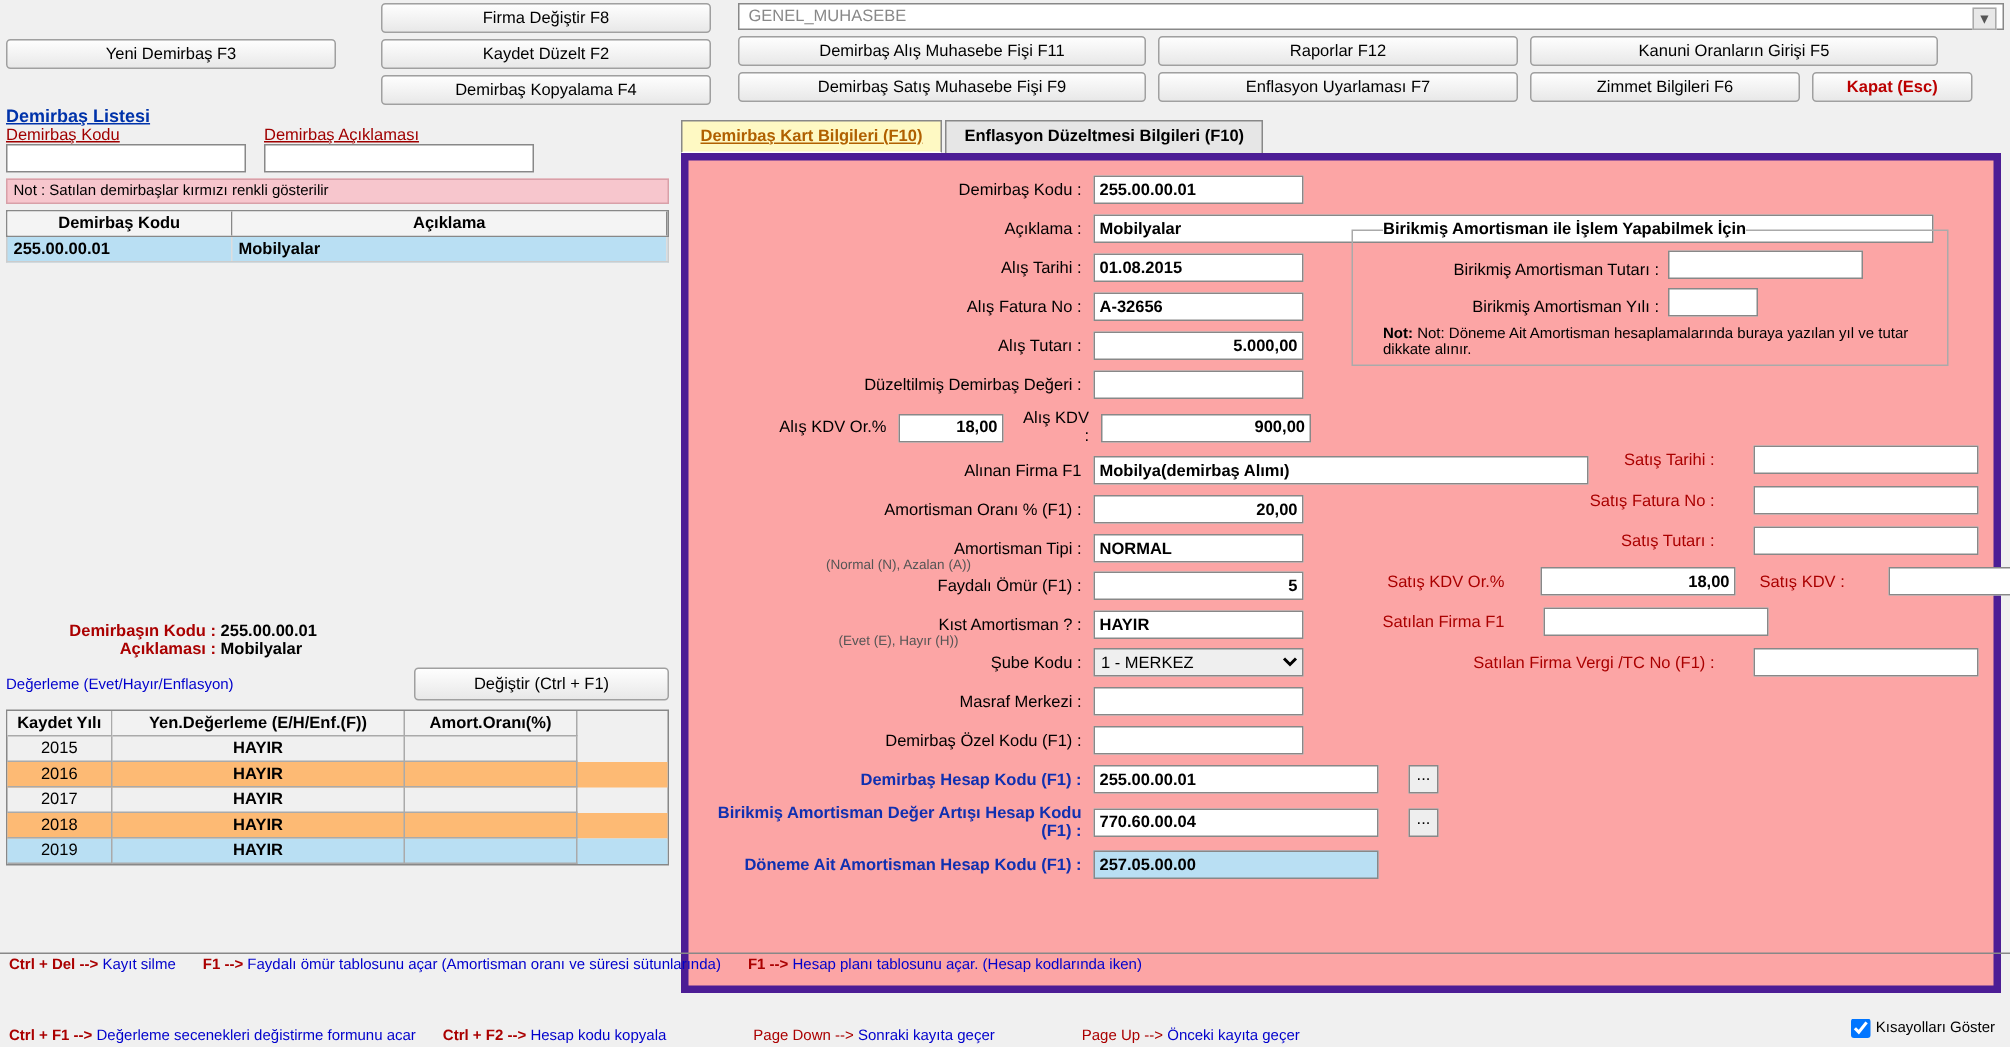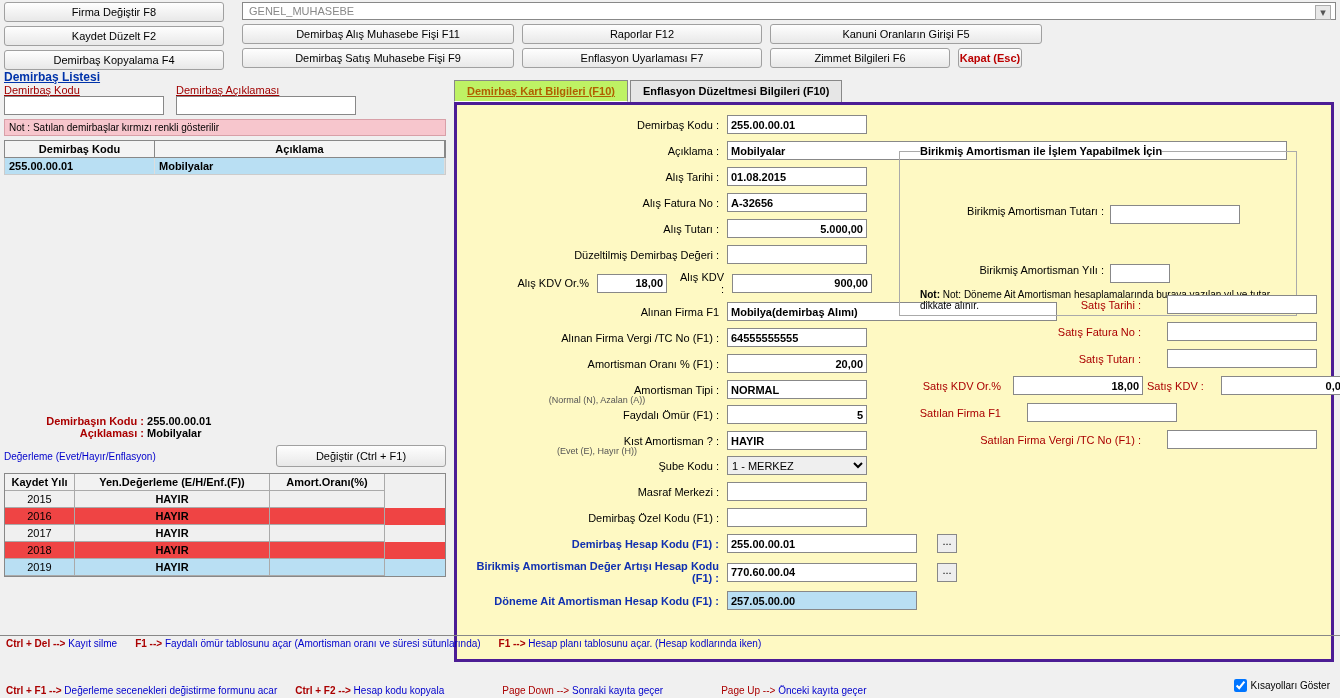--- a/index.html
+++ b/index.html
@@ -42,77 +42,80 @@
 
 .deg-row { display:flex; align-items:center; margin-top:6px;}
 .deg-row .link { color:#00c; font-size:10px; flex:1;}
 .deg-row .btn { width:170px; height:22px;}
 
 .deg-table { border:1px solid #888; margin-top:6px;}
 .deg-table .row { display:flex; }
 .deg-table .hcell, .deg-table .cell { border-right:1px solid #aaa; border-bottom:1px solid #aaa; text-align:center; padding:2px 0;}
 .deg-table .hcell { font-weight:bold; background:#f2f2f2;}
 .deg-table .c1{width:70px;} .deg-table .c2{width:195px;} .deg-table .c3{width:115px;}
-.deg-table .r-even{background:#ef4444;} .deg-table .r-sel{background:#b9dff3;}
+.deg-table .r-even{background:#fdba74;} .deg-table .r-sel{background:#b9dff3;}
 
 
 .right-panel { position:absolute; left:454px; top:80px; width:880px; }
 .tabs { display:flex; }
 .tab { border:1px solid #888; border-bottom:none; padding:4px 12px; background:#e6e6e6; font-weight:bold; cursor:pointer;}
-.tab.active { background:#bef264; color:#b06000; border-bottom:1px solid #fff;}
+.tab.active { background:#fef9c3; color:#b06000; border-bottom:1px solid #fff;}
 .tab + .tab { margin-left:2px;}
-.card-body { border:3px solid #4c1d95; background:#fef9c3; padding:10px 10px 10px 10px; min-height:560px; position:relative;}
+.card-body { border:5px solid #4c1d95; background:#fca5a5; padding:10px 10px 10px 10px; min-height:560px; position:relative;}
 .form-row { display:flex; align-items:center; margin-bottom:7px;}
 .form-row .flbl { text-align:right; padding-right:8px;}
 .w260 { width:260px;}
 .w140 { width:140px;}
 .w70  { width:70px;}
 .small-sub { font-size:9px; color:#555; text-align:center; margin-top:-4px;}
 .blue-lbl { color:#1030b0; font-weight:bold;}
 .side-box { position:absolute; left:442px; top:40px; width:398px; border:1px solid #aaa; padding:8px 10px 4px 20px;}
 .side-box legend{font-weight:bold; font-size:11px;}
-.side-row{display:flex;align-items:flex-start;margin-bottom:6px;margin-top:40px;}
+.side-row{display:flex;align-items:flex-end;margin-bottom:6px;}
 .side-lbl{width:190px; text-align:right; padding-right:6px;}
 .side-note{font-size:10px; margin-top:6px;}
 .sale-block { position:absolute; left:442px; top:190px; width:398px;}
 .sale-row { display:flex; align-items:center; margin-bottom:8px;gap:18px;}
 .sale-lbl { color:#a00; text-align:right; padding-right:8px; flex:0 0 250px;}
 .sale-row input[type=text]{flex:0 0 130px;}
 .dotbtn { width:20px; height:19px; border:1px solid #888; background:#eee; text-align:center; cursor:pointer;}
 
 
 .footer { position:absolute; left:0; bottom:0; width:100%; border-top:1px solid #888; padding:2px 6px; font-size:10px; display:flex; gap:18px; flex-wrap:wrap;}
 .footer .key{color:#a00; font-weight:bold;}
 .footer .txt{color:#00c;}
 .footer .pg{color:#a00; font-weight:normal;margin-left:40px;}
 .chk-box{position:absolute; right:10px; bottom:6px; display:flex; align-items:center; gap:4px;}
 </style>
 </head>
 <body>
 
 <div class="top-row">
+  <div class="left-col" style="padding-top:24px;">
+    <button class="btn big-btn">Yeni Demirbaş F3</button>
+  </div>
   <div class="mid-col">
     <button class="btn big-btn">Firma Değiştir F8</button>
     <button class="btn big-btn">Kaydet Düzelt F2</button>
     <button class="btn big-btn">Demirbaş Kopyalama F4</button>
   </div>
   <div class="right-col">
     <div class="row-btns">
       <div class="context-select">GENEL_MUHASEBE</div>
     </div>
     <div class="row-btns">
       <button class="btn" style="width:272px;">Demirbaş Alış Muhasebe Fişi F11</button>
       <button class="btn" style="width:240px;">Raporlar F12</button>
       <button class="btn" style="width:272px;">Kanuni Oranların Girişi F5</button>
     </div>
     <div class="row-btns">
       <button class="btn" style="width:272px;">Demirbaş Satış Muhasebe Fişi F9</button>
       <button class="btn" style="width:240px;">Enflasyon Uyarlaması F7</button>
       <button class="btn" style="width:180px;">Zimmet Bilgileri F6</button>
-      <button class="btn btn-red" style="width:64px;">Kapat (Esc)</button>
+      <button class="btn btn-red" style="width:107px;">Kapat (Esc)</button>
     </div>
   </div>
 </div>
 
 <div class="left-panel">
   <div class="left-title"><u>Demirbaş Listesi</u></div>
   <div class="filter-row">
     <div class="filter-col">
       <span class="left-label"><span style="text-decoration:underline">Demirbaş Kodu</span></span>
       <input type="text" style="width: 160px;">
@@ -213,24 +216,20 @@
       <div class="flbl" style="width:130px">Alış KDV Or.%</div>
       <input type="text" class="w70" style="text-align: right; font-weight: bold;" value="18,00">
       <div class="flbl" style="width:65px;padding-left:8px">Alış KDV :</div>
       <input type="text" class="w140" style="text-align: right; font-weight: bold;" value="900,00">
     </div>
     <div class="form-row">
         <div class="flbl w260">Alınan Firma F1</div>
         <input type="text" style="width: 330px; font-weight: bold;" value="Mobilya(demirbaş Alımı)">
       </div>
     <div class="form-row">
-        <div class="flbl w260">Alınan Firma Vergi /TC No (F1) :</div>
-        <input type="text" class="w140" style="font-weight: bold;" value="64555555555">
-      </div>
-    <div class="form-row">
         <div class="flbl w260">Amortisman Oranı % (F1) :</div>
         <input type="text" class="w140" style="text-align: right; font-weight: bold;" value="20,00">
       </div>
     <div class="form-row" style="margin-bottom:0">
         <div class="flbl w260">Amortisman Tipi :</div>
         <input type="text" class="w140" style="font-weight: bold;" value="NORMAL">
       </div>
     <div class="small-sub" style="width:260px">(Normal (N), Azalan (A))</div>
     <div class="form-row">
         <div class="flbl w260">Faydalı Ömür (F1) :</div>
@@ -290,21 +289,21 @@
           <input type="text" style="">
         </div>
       <div class="sale-row">
           <div class="sale-lbl">Satış Fatura No :</div>
           <input type="text" style="">
         </div>
       <div class="sale-row">
           <div class="sale-lbl">Satış Tutarı :</div>
           <input type="text" style="">
         </div>
-      <div class="sale-row" style="gap:4px;">
+      <div class="sale-row" style="gap:16px;">
         <div class="sale-lbl" style="flex:0 0 110px">Satış KDV Or.%</div>
         <input type="text" style="width: 55px; text-align: right; font-weight: bold;" value="18,00">
         <div class="lab" style="color:#a00;flex:0 0 70px;padding-right:6px">Satış KDV :</div>
         <input type="text" style="width: 130px; text-align: right; font-weight: bold;" value="0,00">
       </div>
       <div class="sale-row">
           <div class="sale-lbl" style="flex:0 0 110px">Satılan Firma F1</div>
           <input type="text" style="width: 270px;">
         </div>
       <div class="sale-row">

